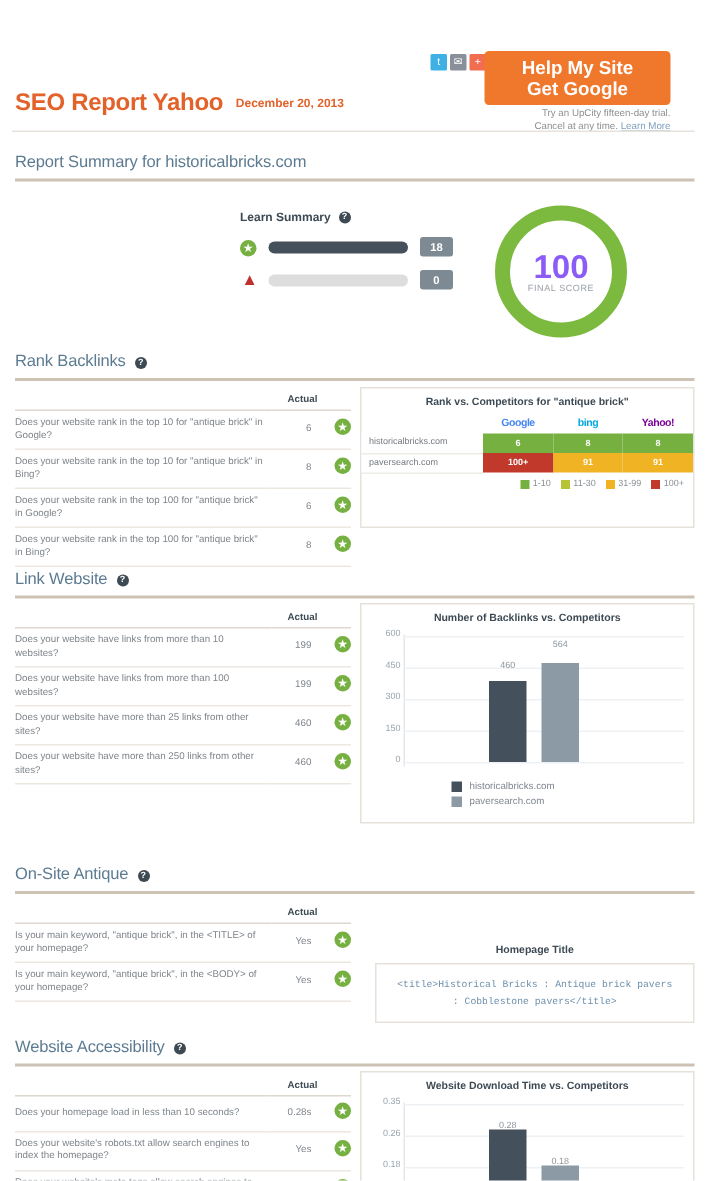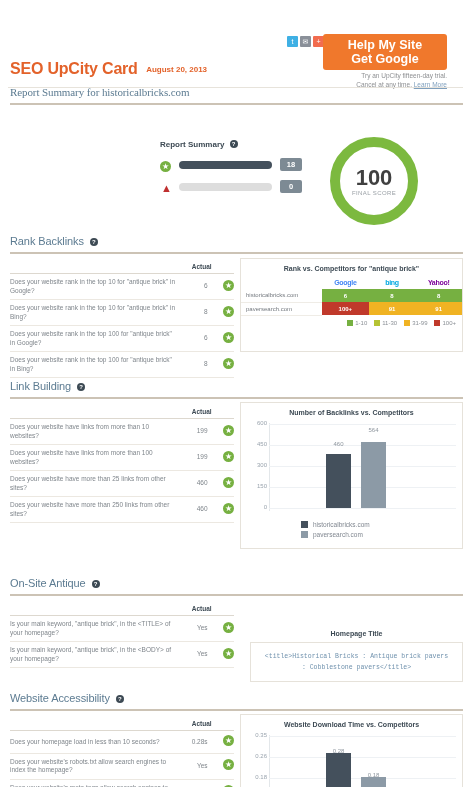--- a/index.html
+++ b/index.html
@@ -37,42 +37,42 @@
 
   .hr-top { position:absolute; left:8px; top:55px; width:455px; height:1px; background:#e7e3db; }
 
   
   .sec-head { font-size:11px; color:#5c7b91; font-weight:normal; letter-spacing:-0.1px; }
   .sec-rule { height:2px; background:#ccc3b5; margin-top:5px; }
   .qmark { display:inline-block; width:8px; height:8px; border-radius:50%; background:#3d4a54; color:#fff;
            font-size:6px; line-height:8px; text-align:center; vertical-align:1px; margin-left:3px; font-weight:bold; }
 
   
-  .summary-head { position:absolute; left:10px; top:54px; width:453px;font-family:Liberation Serif, serif; }
+  .summary-head { position:absolute; left:10px; top:70px; width:453px; }
   .inputs { position:absolute; left:18px; top:108px; }
   .inputs h4 { font-size:8px; color:#3d4a54; font-weight:bold; margin-bottom:6px; }
   .inputs table { border-collapse:collapse; }
   .inputs td { font-size:6.5px; padding:2.5px 0; vertical-align:top; }
   .inputs td.k { color:#3d4a54; font-weight:bold; text-align:right; padding-right:5px; width:52px; }
   .inputs td.v { color:#8e9499; }
 
   .score-sum { position:absolute; left:160px; top:108px; width:150px; }
   .score-sum h4 { font-size:8px; color:#3d4a54; font-weight:bold; }
   .bar-row { display:flex; align-items:center; margin-top:9px; }
   .bar-ico { width:13px; height:13px; flex:0 0 13px; }
   .bar { height:8px; border-radius:4px; margin-left:6px; }
   .bar.dark { width:93px; background:#44505c; }
   .bar.light { width:93px; background:#dddddd; }
   .pill { width:22px; height:13px; background:#7d8a94; color:#fff; font-size:7.5px; line-height:13px;
           text-align:center; border-radius:2px; margin-left:8px; font-weight:bold; }
 
   .ring-wrap { position:absolute; left:330px; top:105px; width:88px; height:88px; }
   .ring { width:88px; height:88px; border-radius:50%; border:10px solid #7cb93f; display:flex;
           flex-direction:column; align-items:center; justify-content:center; }
-  .ring .num { font-size:22px; color:#404040; font-weight:bold; line-height:22px; }
+  .ring .num { font-size:22px; color:#8b5cf6; font-weight:bold; line-height:22px; }
   .ring .lbl { font-size:6px; color:#9aa0a6; letter-spacing:0.4px; margin-top:1px; }
 
   
   .section { position:absolute; left:10px; width:453px; }
   .qa-table { width:224px; border-collapse:collapse; margin-top:6px; }
   .qa-table th { font-size:6.5px; color:#3d4a54; font-weight:bold; text-align:right; padding:3px 0 3px 0;
                  border-bottom:1px solid #ddd8cf; }
   .qa-table th.q { text-align:left; }
   .qa-table td { font-size:6.5px; color:#7f858b; padding:4px 0; border-bottom:1px solid #ece8e1; vertical-align:middle; line-height:8.5px; }
   .qa-table td.q { width:168px; padding-right:4px; }
@@ -149,34 +149,34 @@
     <div class="cta-sub">
       <div>Try an UpCity fifteen-day trial.</div>
       <div>
         <span>Cancel at any time.</span>
         <a href="#">Learn More</a>
       </div>
     </div>
   </div>
 
   <div class="report-title">
-    <span class="t">SEO UpCity Card</span>
-    <span class="d">August 20, 2013</span>
+    <span class="t">SEO Report Yahoo</span>
+    <span class="d">December 20, 2013</span>
   </div>
   <div class="hr-top"></div>
 
   <div class="summary-head">
     <div class="sec-head">Report Summary for historicalbricks.com</div>
     <div class="sec-rule"></div>
   </div>
 
 
   <div class="score-sum">
     <h4>
-      <span>Report Summary</span>
+      <span>Learn Summary</span>
       <span class="qmark">?</span>
     </h4>
     <div class="bar-row">
       <span class="bar-ico"><span class="star"></span></span>
       <span class="bar dark"></span>
       <span class="pill">18</span>
     </div>
     <div class="bar-row">
       <span class="bar-ico"><span class="warn"></span></span>
       <span class="bar light"></span>
@@ -268,21 +268,21 @@
         </span>
       <span class="legend-item">
           <i class="sw" style="background:#c0392b"></i>
           <span>100+</span>
         </span>
     </div>
   </div>
 
   <div class="section" style="top:348px;">
     <div class="sec-head">
-      <span>Link Building</span>
+      <span>Link Website</span>
       <span class="qmark">?</span>
     </div>
     <div class="sec-rule"></div>
 
     <table class="qa-table">
       <tbody>
           <tr>
         <th class="q"></th>
         <th>Actual</th>
         <th style="width:22px"></th>

